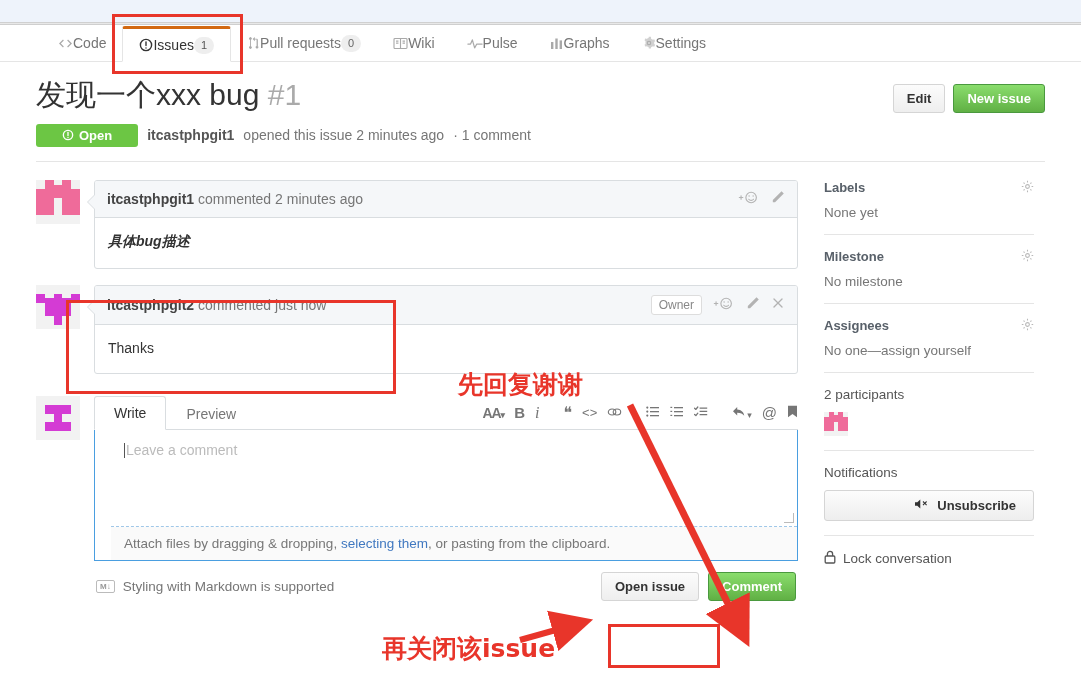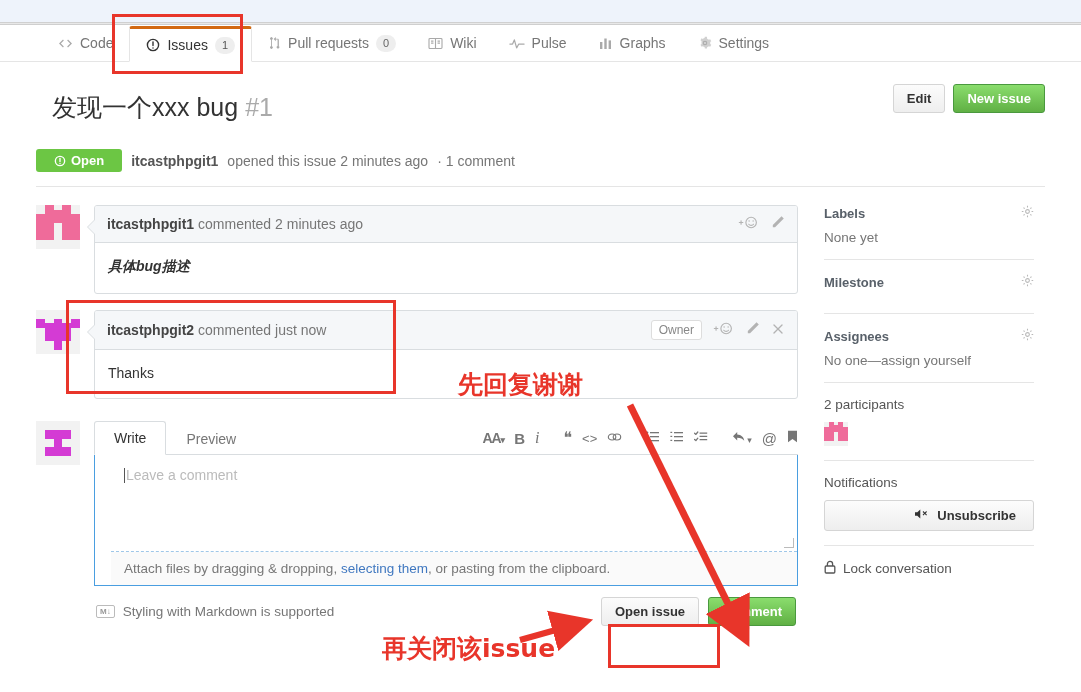--- a/index.html
+++ b/index.html
@@ -15,21 +15,21 @@
   .top-strip { height:22px; background:#eef3fb; }
   .top-rule { height:3px; background:#e8e8e8; border-top:1px solid #d0d0d0; border-bottom:1px solid #cfcfcf; }
 
   
   .nav {
     height:37px; display:flex; align-items:flex-end;
     padding-left:42px; border-bottom:1px solid #e5e5e5;
     background:#fff;
   }
   .nav-item {
-    display:flex; align-items:center; gap:7px;
+    display:flex; align-items:center; 
     padding:15px 16px; height:36px;
     color:#767676; font-size:14px; white-space:nowrap;
     position:relative; cursor:pointer;
   }
   .nav-item .ico { opacity:.62; display:flex; align-items:center; }
   .nav-item.active {
     color:#333; background:#fff;
     border:1px solid #e5e5e5; border-bottom-color:#fff;
     border-top:3px solid #d26911;
     border-radius:3px 3px 0 0; margin-bottom:-1px;
@@ -40,22 +40,22 @@
     padding:1px 7px; font-size:11px; line-height:15px;
   }
   .nav-item.active .counter { background:#eee; color:#555; }
 
   
   .page { padding:0 36px; }
 
   
   .title-row { display:flex; align-items:flex-start; padding-top:14px; }
   h1.issue-title {
-    font-size:25px; font-weight:400; color:#333;
-    margin:16px; line-height:1.25; flex:1;
+    font-size:30px; font-weight:400; color:#333;
+    margin:0; line-height:1.25; flex:1;
   }
   h1.issue-title .num { color:#aaa; font-weight:300; }
   .title-actions { display:flex; gap:8px; padding-top:8px; }
   .btn {
     font-family:"Liberation Sans", sans-serif;
     font-size:13px; font-weight:bold;
     padding:6px 13px; border-radius:3px;
     border:1px solid #d5d5d5; background:linear-gradient(#fcfcfc,#eee);
     color:#333; cursor:pointer; white-space:nowrap;
   }
@@ -64,21 +64,21 @@
     background:linear-gradient(#8add6d,#60b044);
   }
   .meta-row {
     display:flex; align-items:center; gap:9px;
     margin-top:10px; padding-bottom:14px;
     border-bottom:1px solid #e5e5e5; font-size:14px; color:#767676;
   }
   .state-badge {
     display:inline-flex; align-items:center; gap:5px;
     background:#6cc644; color:#fff; font-weight:bold; font-size:13px;
-    padding:4px 18px; border-radius:3px;
+    padding:4px 26px; border-radius:3px;
   }
   .meta-row strong { color:#555; }
 
   
   .cols { display:flex; gap:26px; padding-top:18px; }
   .main-col { width:762px; flex:none; }
   .side-col { width:210px; flex:none; }
 
   
   .comment-wrap { display:flex; gap:14px; position:relative; }
@@ -494,20 +494,21 @@
       <div class="side-sec">
         <div class="side-head">
           <span>Milestone</span>
           <span class="gear">
             <svg width="13" height="13" viewBox="0 0 16 16" fill="none" stroke="currentColor" stroke-width="1.3">
                 <circle cx="8" cy="8" r="2.3"></circle>
                 <path d="M8 1v2M8 13v2M1 8h2M13 8h2M3.1 3.1l1.4 1.4M11.5 11.5l1.4 1.4M12.9 3.1l-1.4 1.4M4.5 11.5l-1.4 1.4"></path>
               </svg>
           </span>
         </div>
+        <div class="side-val">No milestone</div>
       </div>
 
       <div class="side-sec">
         <div class="side-head">
           <span>Assignees</span>
           <span class="gear">
             <svg width="13" height="13" viewBox="0 0 16 16" fill="none" stroke="currentColor" stroke-width="1.3">
                 <circle cx="8" cy="8" r="2.3"></circle>
                 <path d="M8 1v2M8 13v2M1 8h2M13 8h2M3.1 3.1l1.4 1.4M11.5 11.5l1.4 1.4M12.9 3.1l-1.4 1.4M4.5 11.5l-1.4 1.4"></path>
               </svg>

